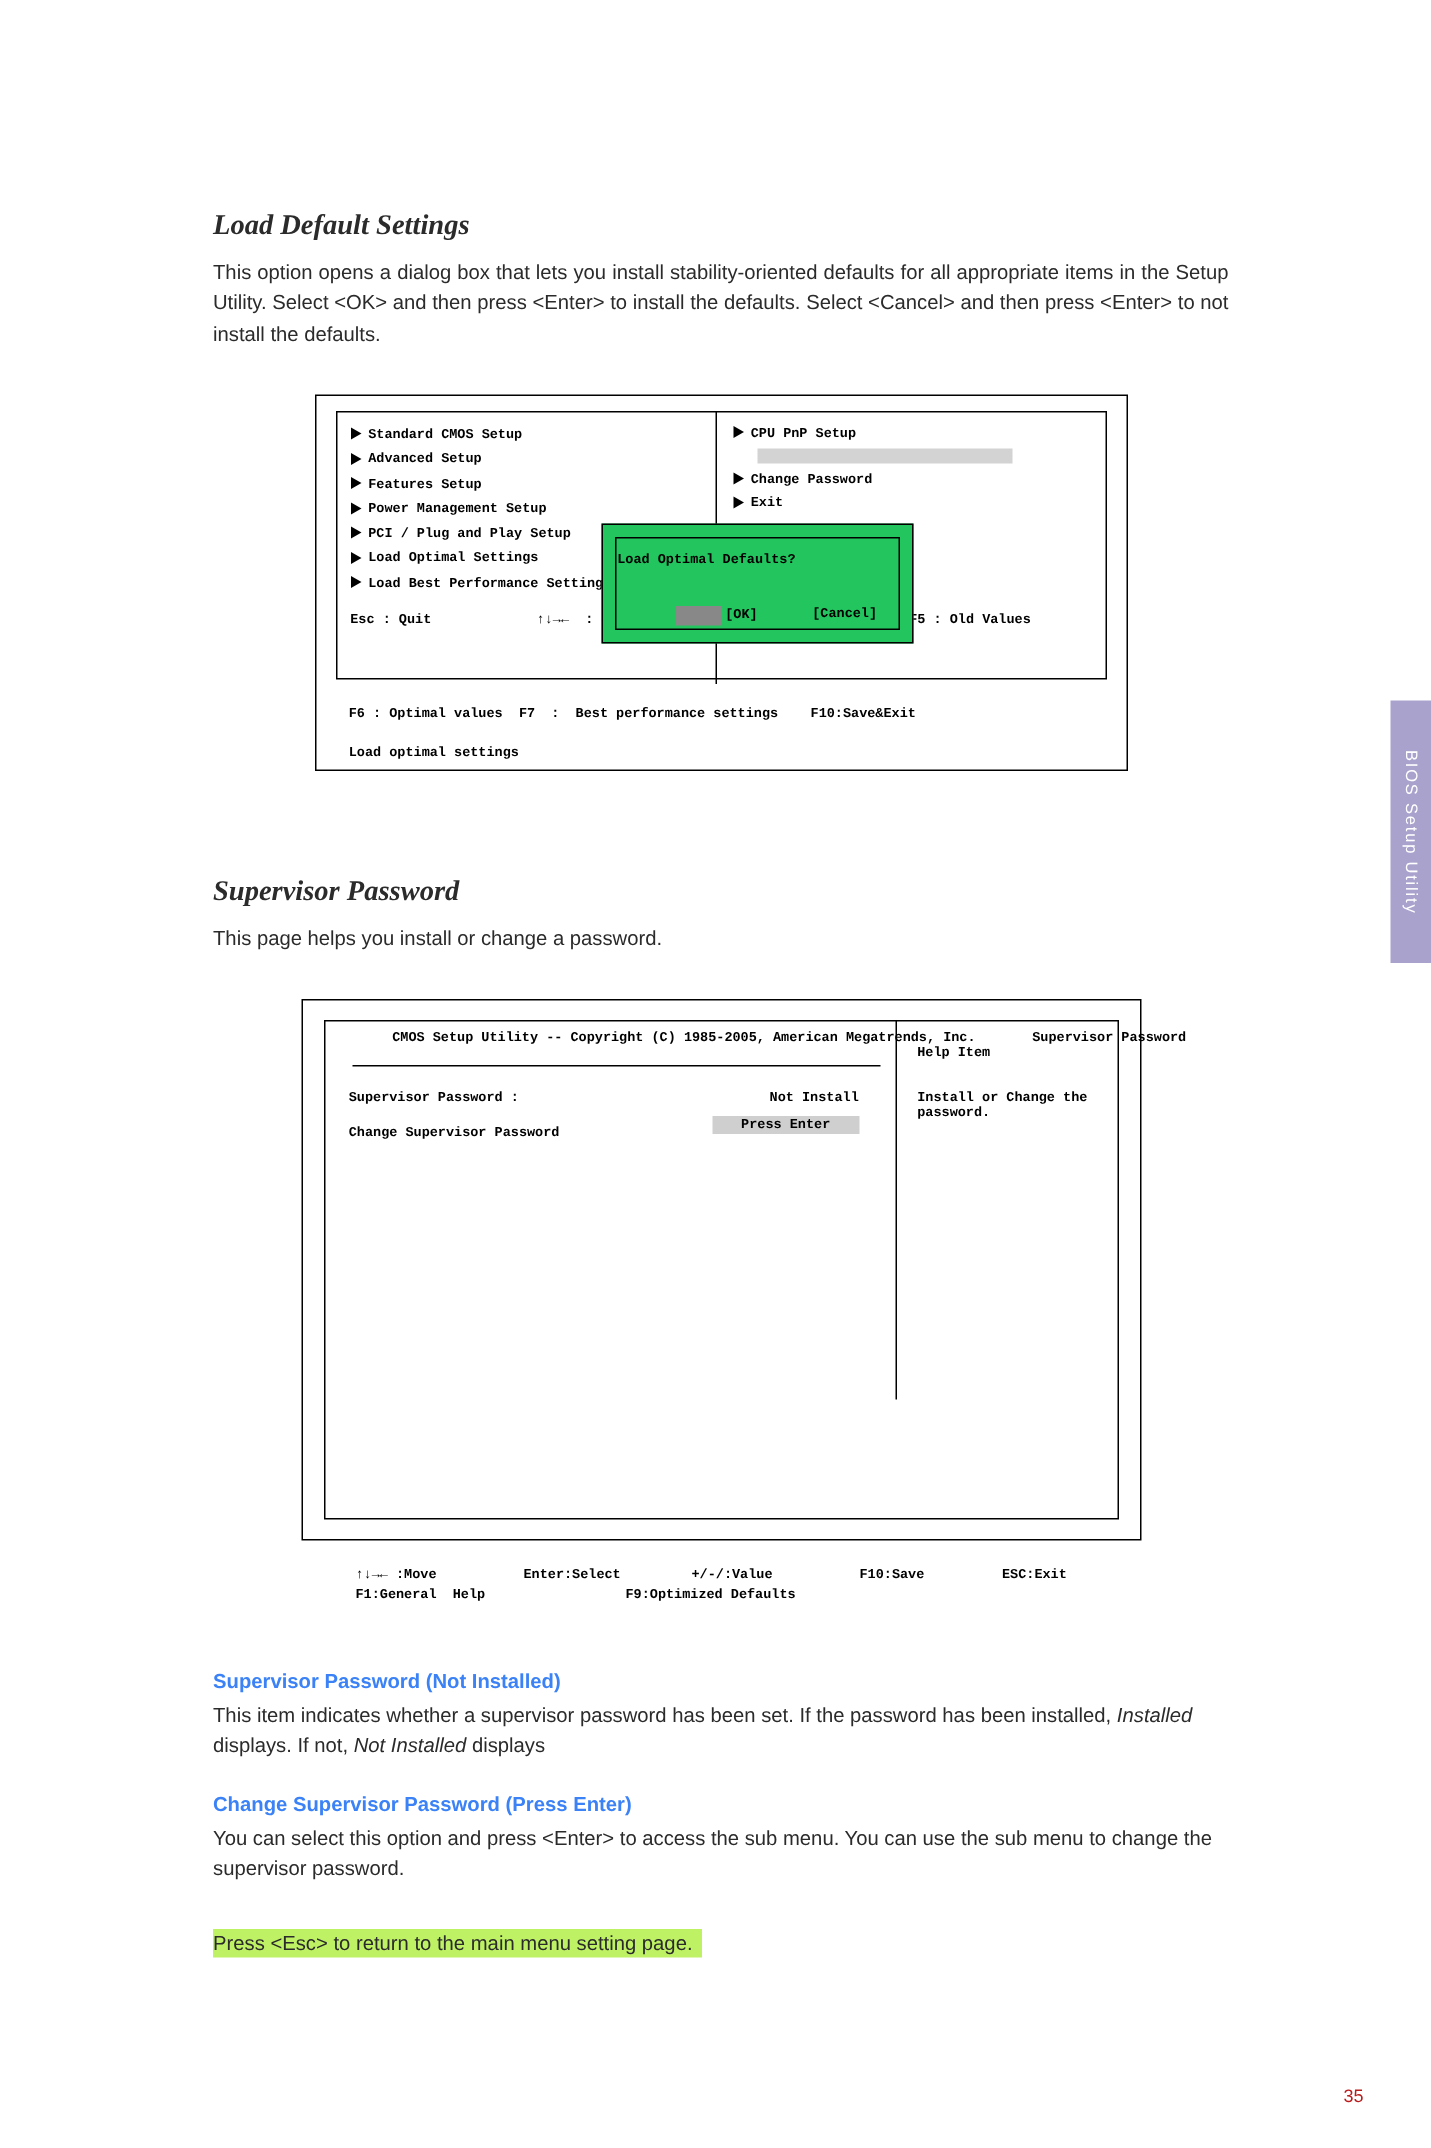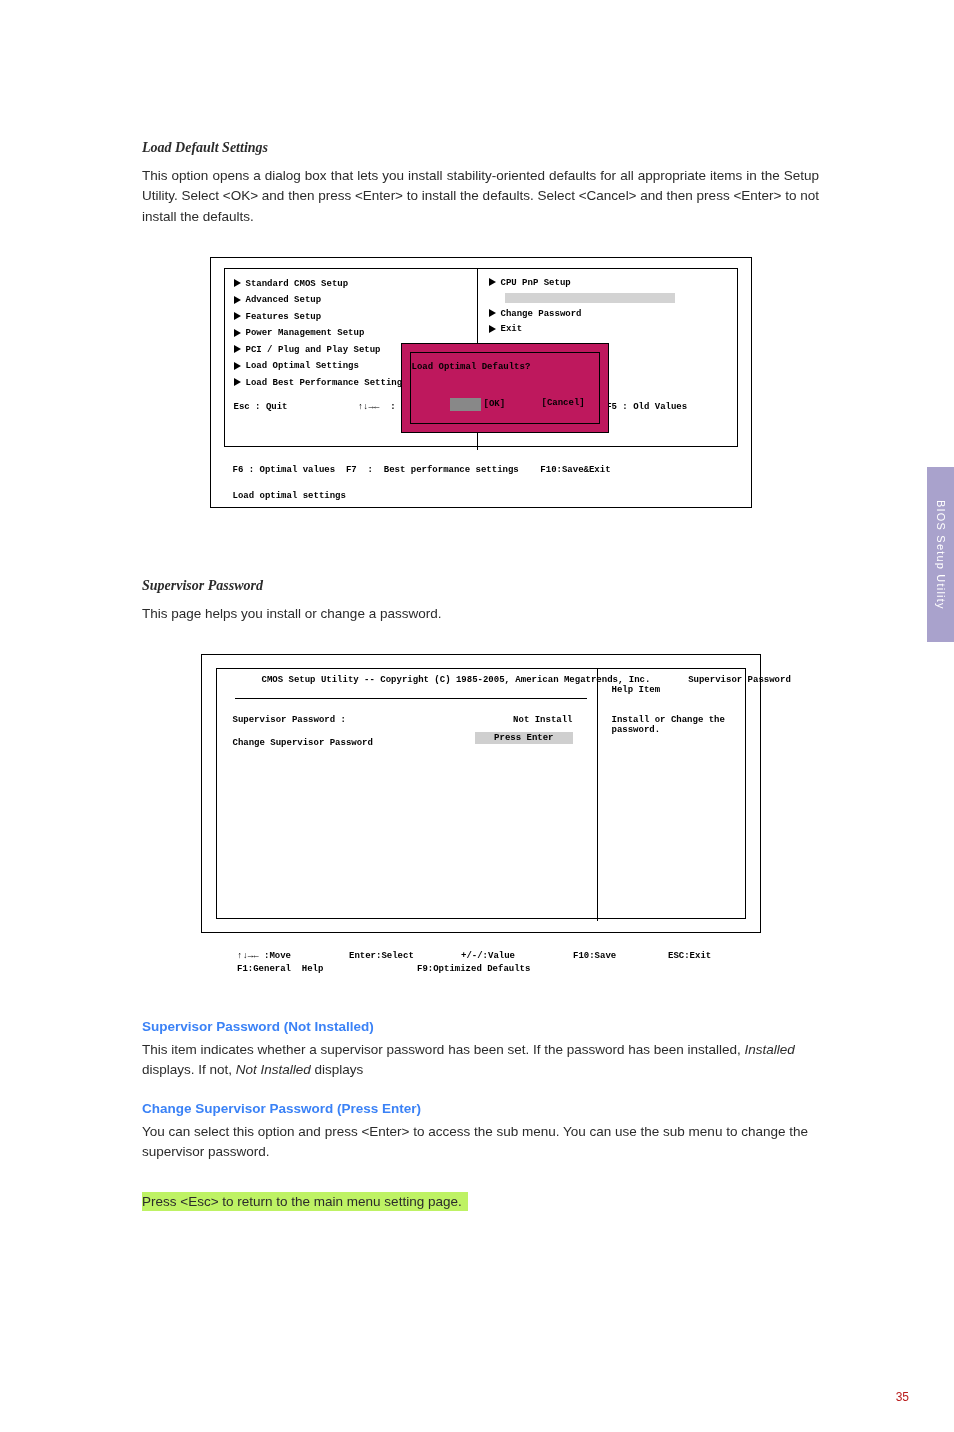--- a/index.html
+++ b/index.html
@@ -32,21 +32,21 @@
     letter-spacing: 1.2px;
     display: flex;
     align-items: center;
     justify-content: center;
     font-family: Arial, sans-serif;
   }
   h2.section-title {
     font-family: Georgia, 'Times New Roman', serif;
     font-style: italic;
     font-weight: bold;
-    font-size: 14px;
+    font-size: 19px;
     color: #2b2b2b;
     margin-bottom: 10px;
   }
   p.body-text {
     font-size: 13.5px;
     line-height: 1.5;
     color: #2b2b2b;
     text-align: justify;
     margin-bottom: 30px;
   }
@@ -131,23 +131,23 @@
   .shade-dark {
     display: inline-block;
     background: #888;
     vertical-align: middle;
   }
   .dialog {
     position: absolute;
     left: 190px;
     top: 85px;
     width: 208px;
-    height: 90px;
-    border: 1px solid #000;
-    background: #be185d;
+    height: 80px;
+    border: 1px solid #000;
+    background: #22c55e;
   }
   .dialog-inner {
     position: absolute;
     left: 8px;
     top: 8px;
     right: 8px;
     bottom: 8px;
     border: 1px solid #000;
   }
   .dialog-label {
@@ -181,21 +181,21 @@
     margin-left: 40px;
   }
   .bios1-footer {
     position: absolute;
     left: 22px;
     bottom: 6px;
   }
   .bios-box2 {
     margin: 30px auto 18px auto;
     width: 560px;
-    height: 279px;
+    height: 361px;
     border: 1px solid #000;
     background: #fff;
     position: relative;
   }
   .bios2-inner {
     position: absolute;
     left: 14px;
     top: 13px;
     right: 14px;
     bottom: 13px;

